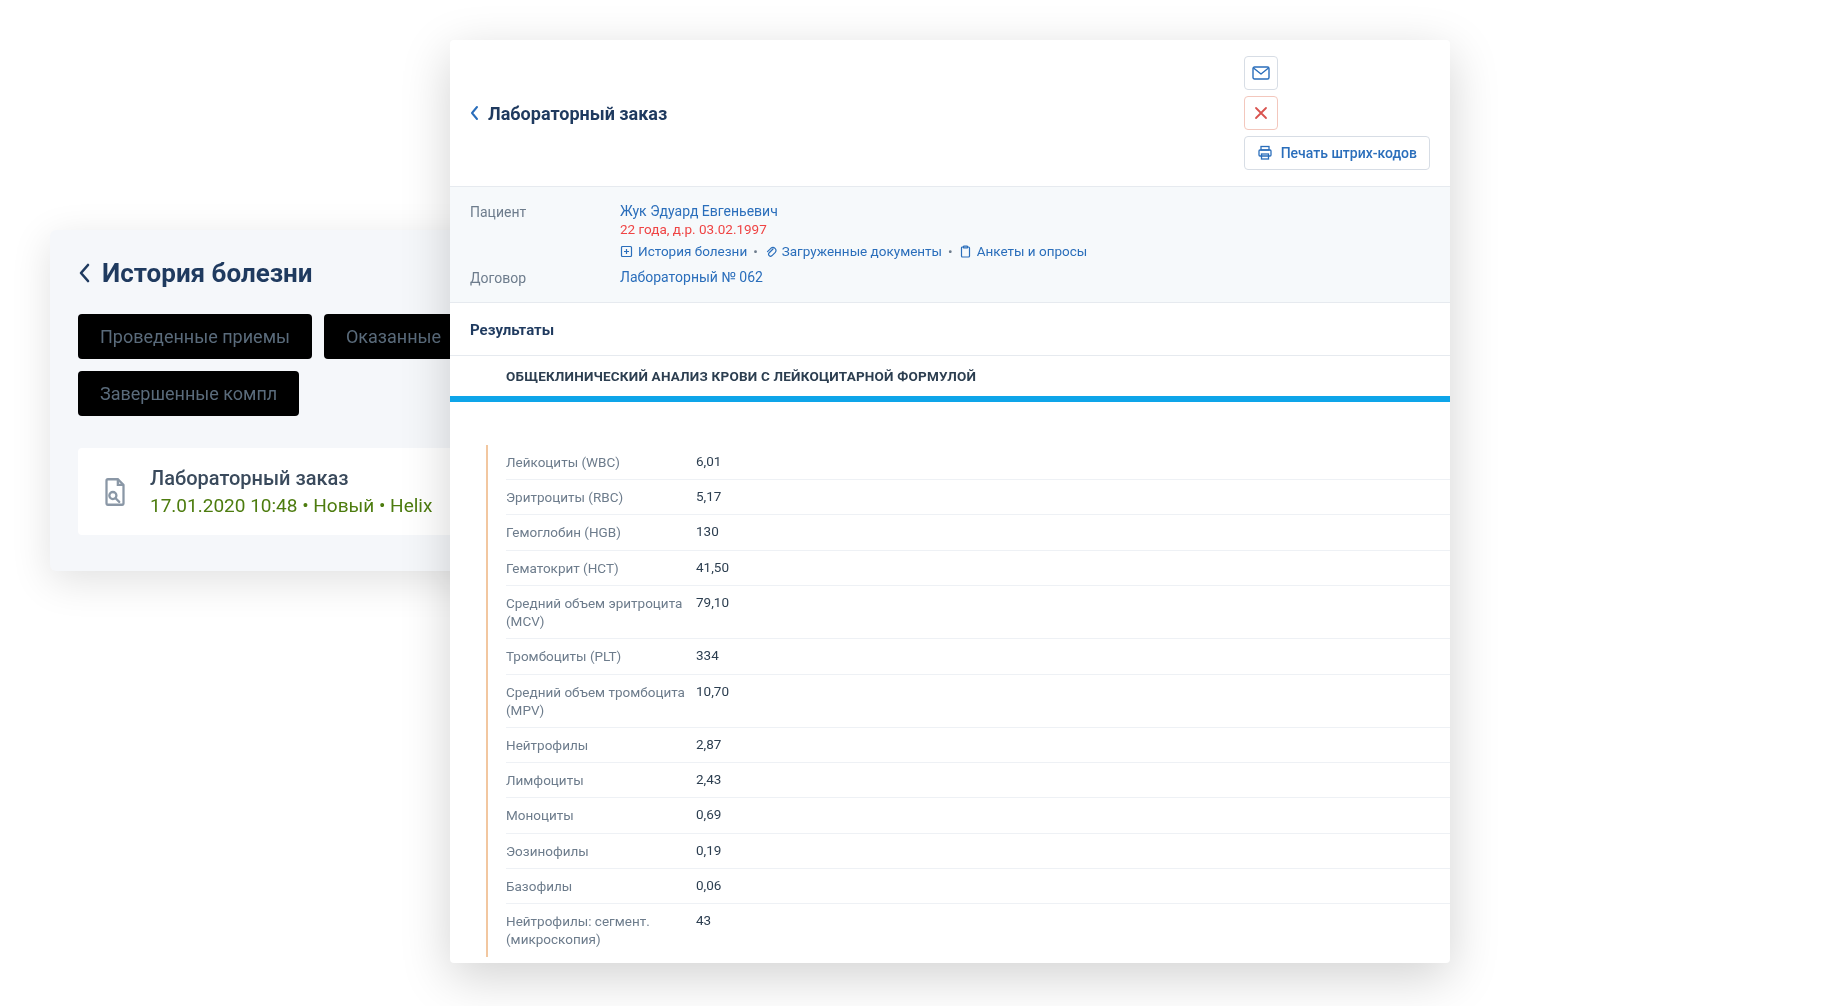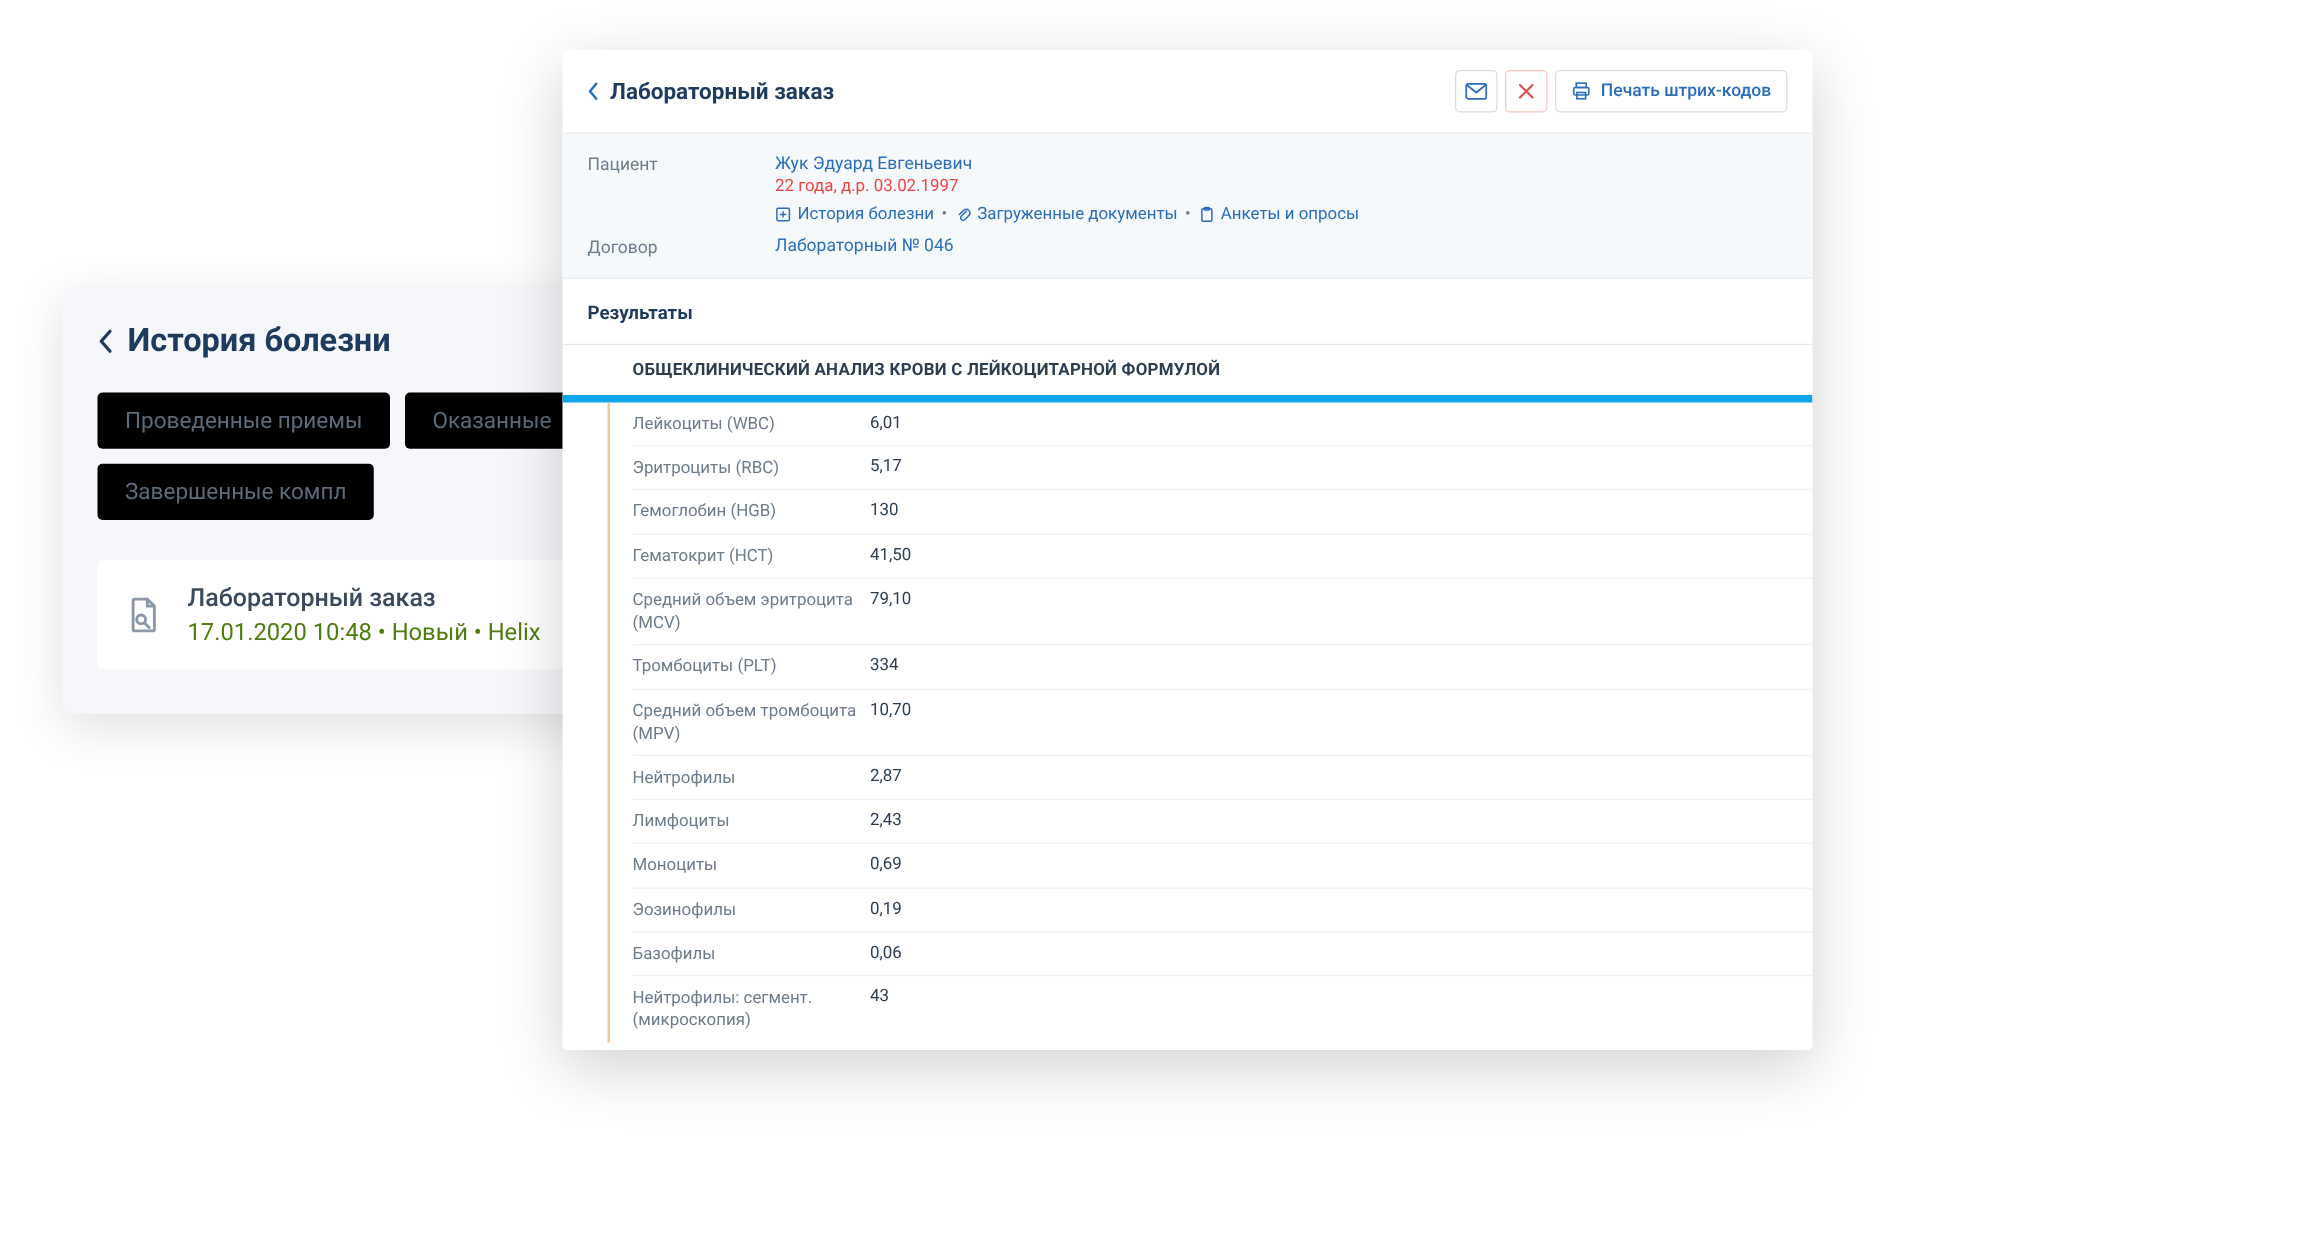--- a/index.html
+++ b/index.html
@@ -105,20 +105,21 @@
   }
   .front-header-left h2 {
     font-size: 18px;
     font-weight: 700;
     color: #1f3a5f;
   }
   .front-header-right {
     display: flex;
     align-items: flex-start;
     gap: 6px;
+    flex-direction: column;
   }
   .icon-btn {
     width: 34px;
     height: 34px;
     border: 1px solid #d7dde5;
     border-radius: 4px;
     display: flex;
     align-items: center;
     justify-content: center;
     cursor: pointer;
@@ -206,20 +207,21 @@
     border-bottom: 6px solid #0ea5e9;
     font-size: 13.5px;
     font-weight: 700;
     color: #2c3e50;
     letter-spacing: 0.2px;
   }
   .results-body {
     position: relative;
     padding-left: 56px;
     padding-bottom: 6px;
+    margin-top: 43px;
   }
   .results-body::before {
     content: "";
     position: absolute;
     left: 36px;
     top: 0;
     bottom: 6px;
     width: 2px;
     background: #f2c7a0;
   }
@@ -349,21 +351,21 @@
                   <rect x="4.5" y="1" width="4" height="2" rx="0.6" stroke="#2a6ebb" stroke-width="1.2"></rect>
                 </svg>
             </span>
             <span>Анкеты и опросы</span>
           </span>
         </div>
       </div>
     </div>
     <div class="info-row" style="margin-top:10px;">
       <div class="info-label">Договор</div>
-      <div class="info-value"><span class="link">Лабораторный № 046</span></div>
+      <div class="info-value"><span class="link">Лабораторный № 062</span></div>
     </div>
   </div>
 
   <div class="results-section">
     <div class="results-title">Результаты</div>
     <div class="results-group-header">ОБЩЕКЛИНИЧЕСКИЙ АНАЛИЗ КРОВИ С ЛЕЙКОЦИТАРНОЙ ФОРМУЛОЙ</div>
     <div class="results-body" id="results-body">
         <div class="result-row">
           <div class="result-name">Лейкоциты (WBC)</div>
           <div class="result-value">6,01</div>

